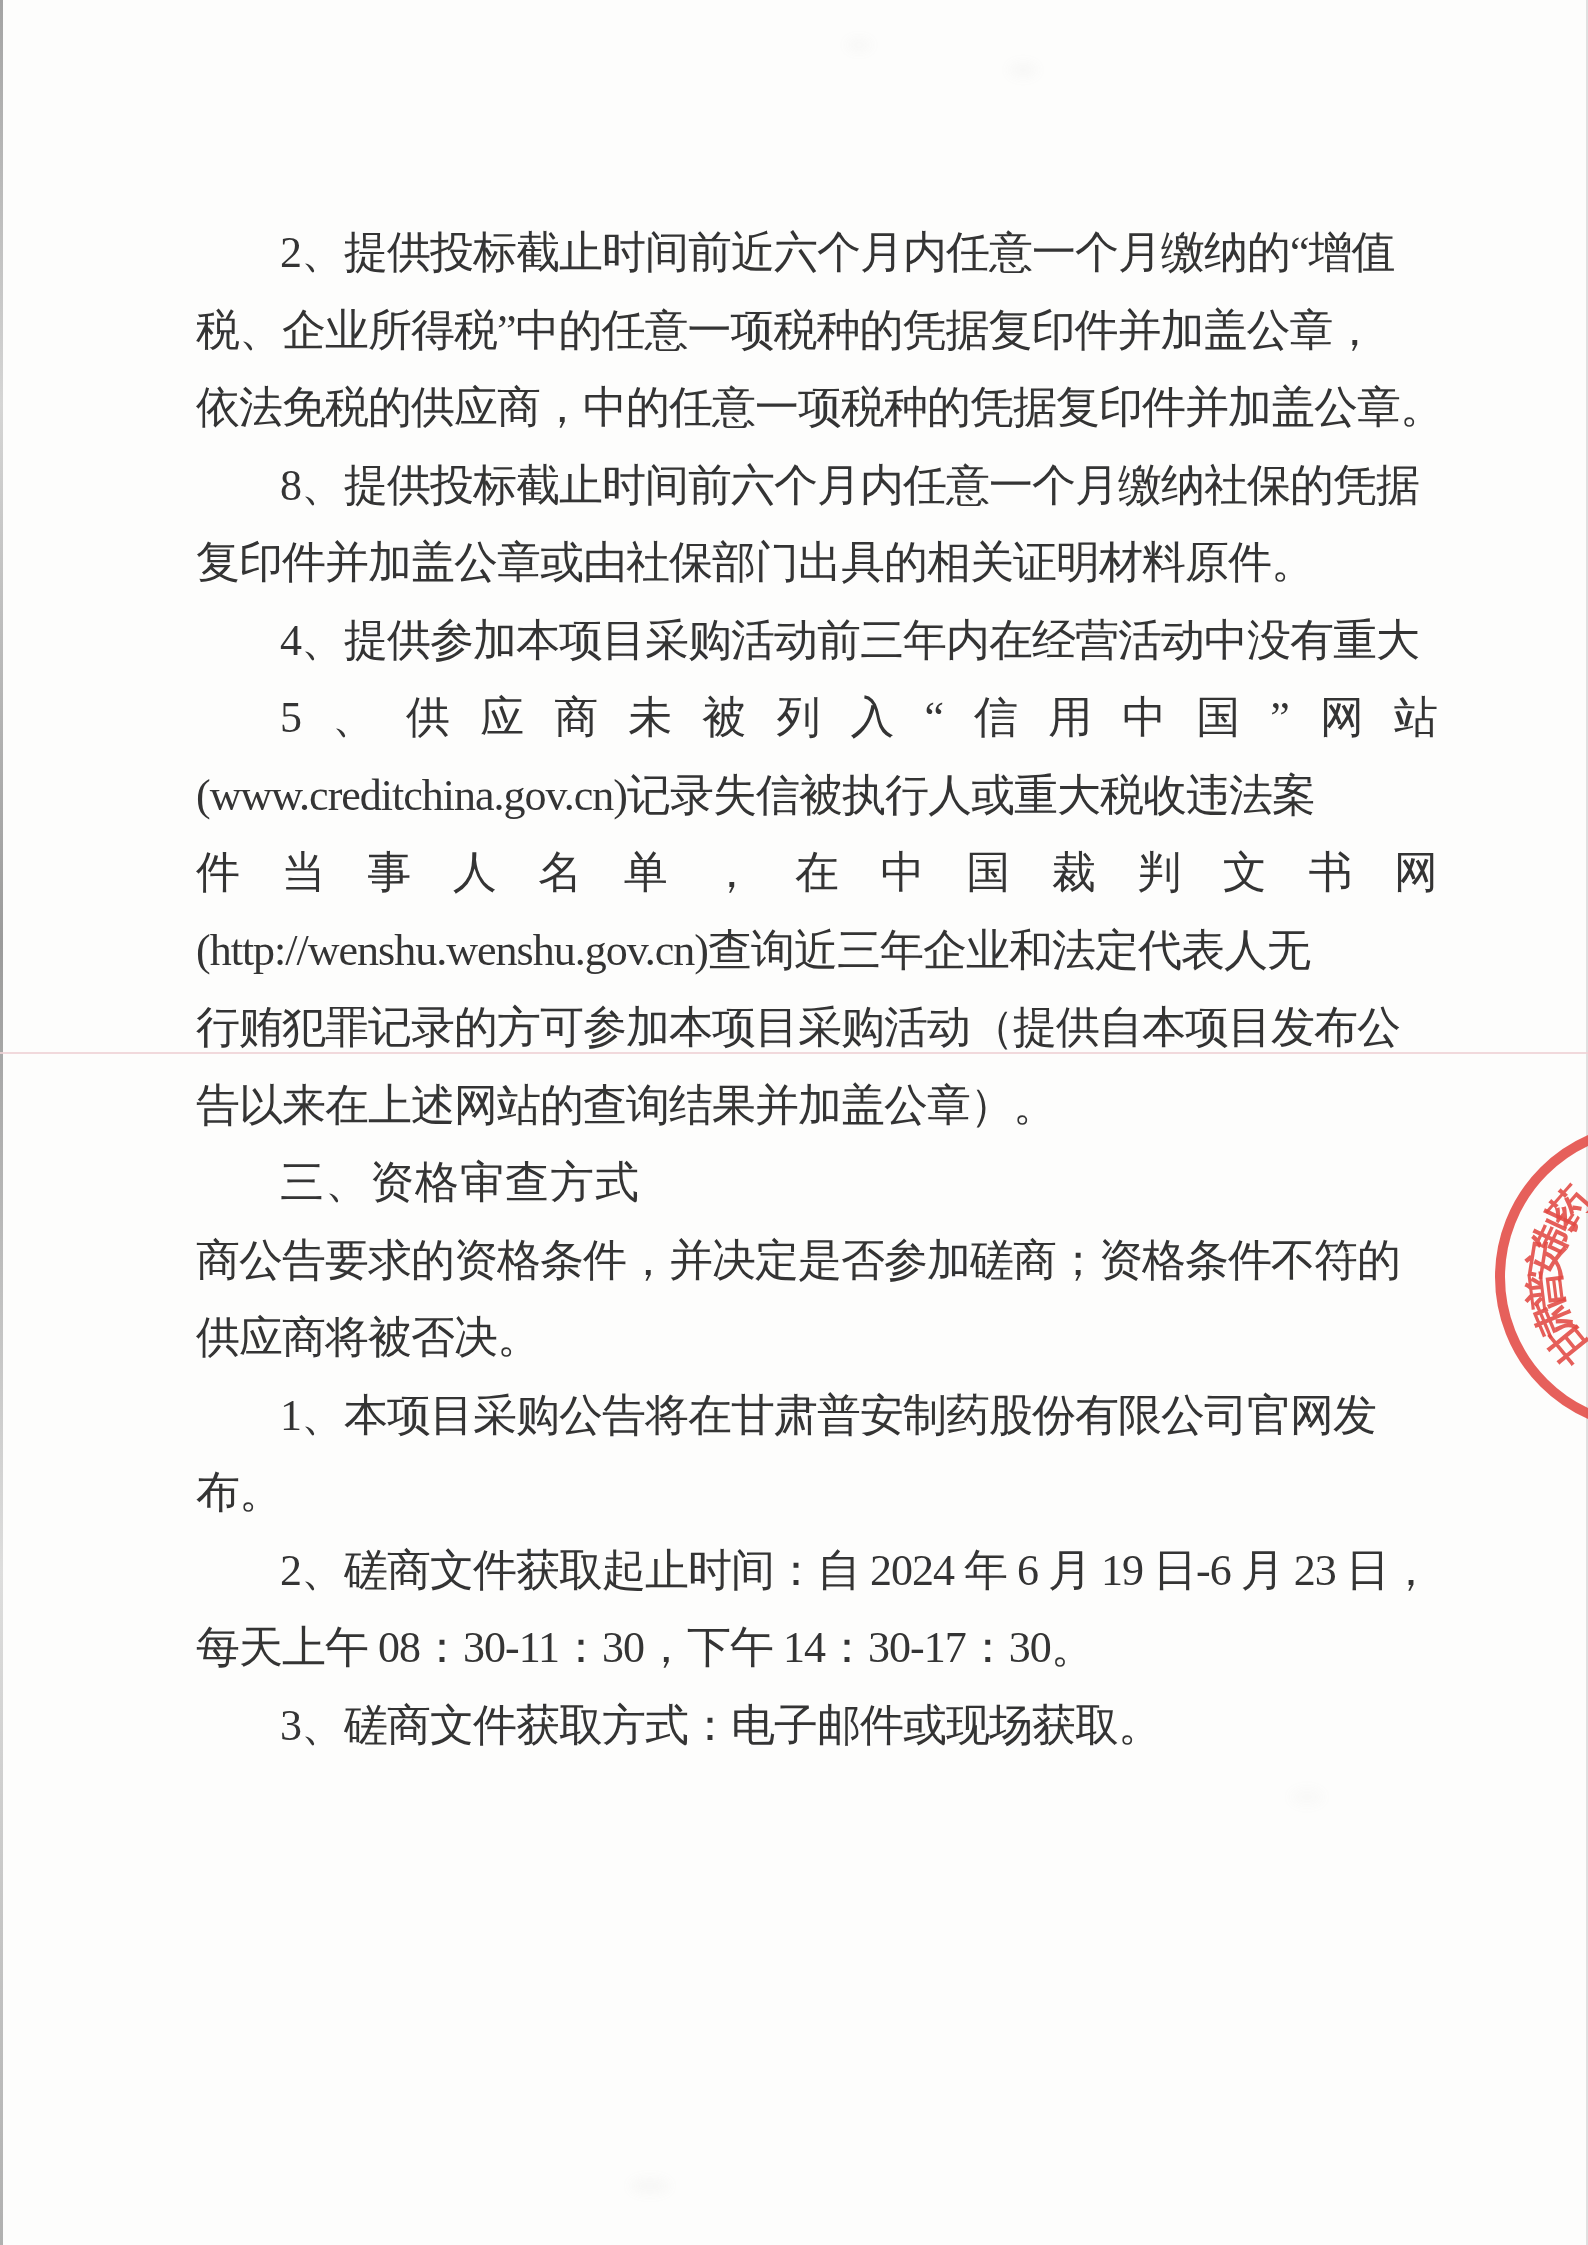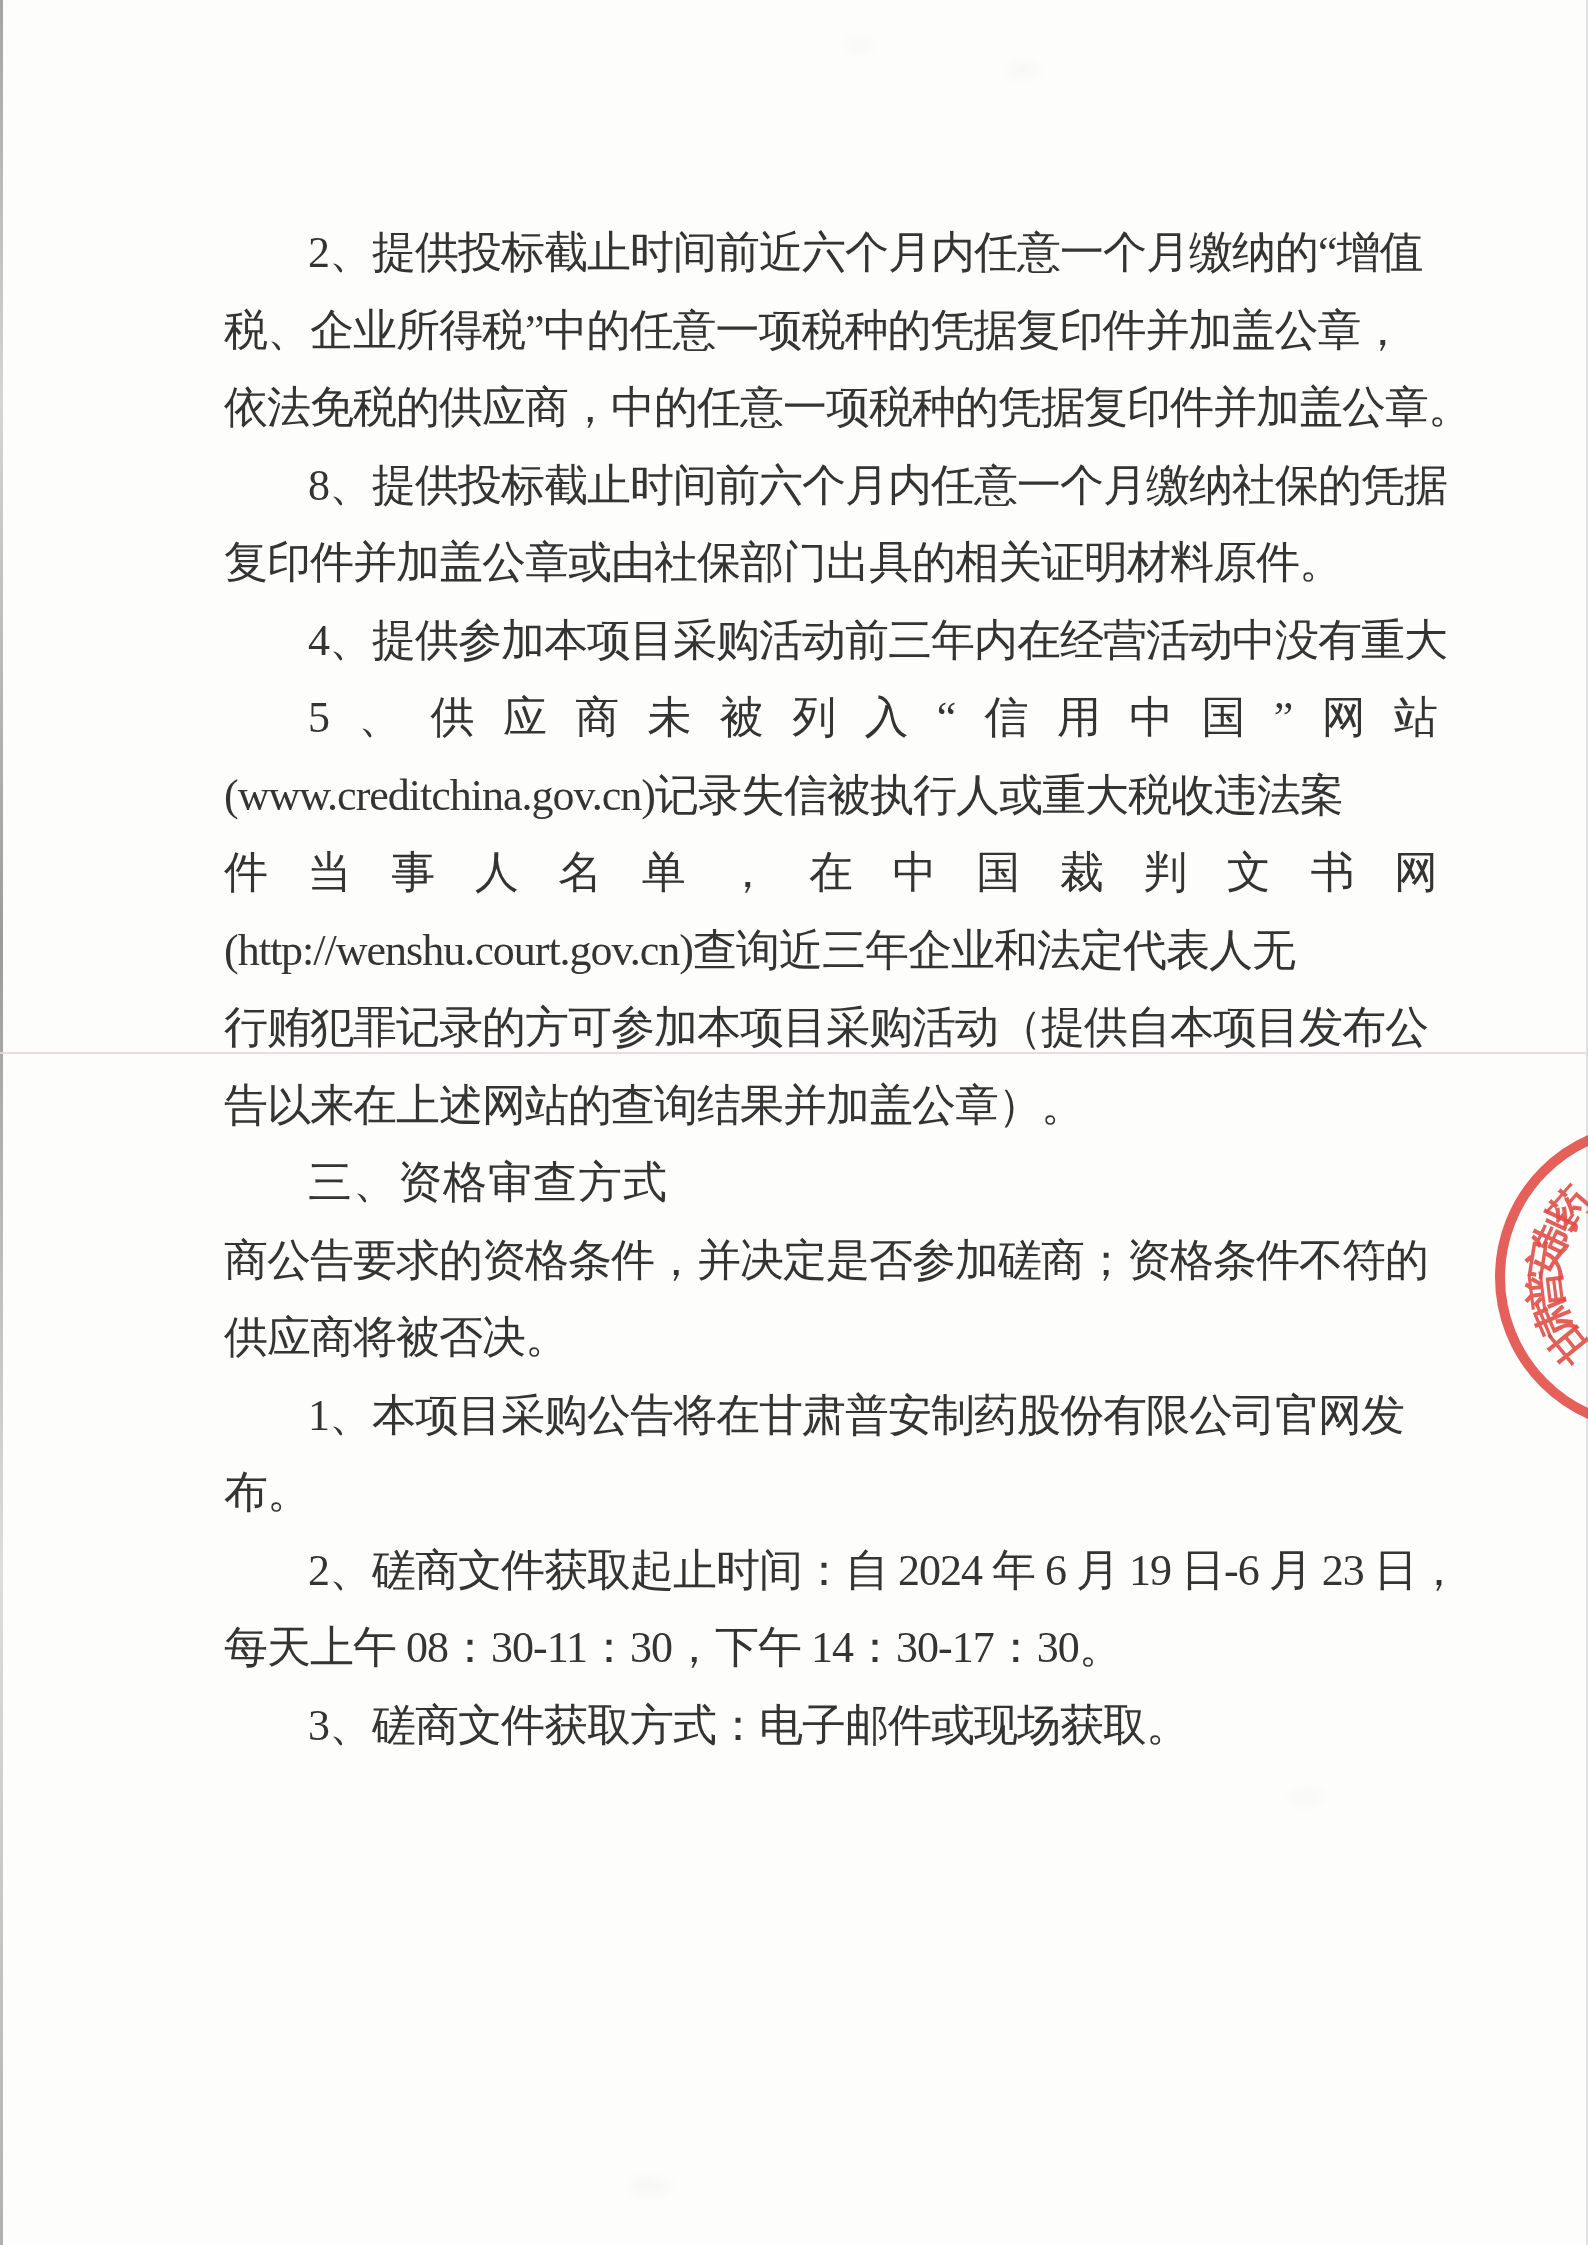--- a/index.html
+++ b/index.html
@@ -45,21 +45,20 @@
     position:absolute;
     left:196px;top:214px;width:1244px;
     color:var(--text);
     font-size:44px;
     line-height:77.5px;
     letter-spacing:-1px;
   }
   .ln{
     white-space:nowrap;
     text-align:justify;
-    margin-left:28px;
   }
   .ln.indent{text-indent:84px;}
   .ln.bold{font-weight:400;letter-spacing:1px;}
   .ln.spread{
     white-space:normal;
     text-align:justify;
     text-align-last:justify;
     letter-spacing:2px;
   }
 
@@ -100,21 +99,21 @@
   <div class="doc">
     <div class="ln indent">2、提供投标截止时间前近六个月内任意一个月缴纳的“增值</div>
     <div class="ln">税、企业所得税”中的任意一项税种的凭据复印件并加盖公章，</div>
     <div class="ln">依法免税的供应商，中的任意一项税种的凭据复印件并加盖公章。</div>
     <div class="ln indent">8、提供投标截止时间前六个月内任意一个月缴纳社保的凭据</div>
     <div class="ln">复印件并加盖公章或由社保部门出具的相关证明材料原件。</div>
     <div class="ln indent">4、提供参加本项目采购活动前三年内在经营活动中没有重大</div>
     <div class="ln indent spread">5、供应商未被列入“信用中国”网站</div>
     <div class="ln">(www.creditchina.gov.cn)记录失信被执行人或重大税收违法案</div>
     <div class="ln spread">件当事人名单，在中国裁判文书网</div>
-    <div class="ln">(http://wenshu.court.gov.cn)查询近三年企业和法定代表人无</div>
+    <div class="ln">(http://wenshu.wenshu.gov.cn)查询近三年企业和法定代表人无</div>
     <div class="ln">行贿犯罪记录的方可参加本项目采购活动（提供自本项目发布公</div>
     <div class="ln">告以来在上述网站的查询结果并加盖公章）。</div>
     <div class="ln indent bold">三、资格审查方式</div>
     <div class="ln">商公告要求的资格条件，并决定是否参加磋商；资格条件不符的</div>
     <div class="ln">供应商将被否决。</div>
     <div class="ln indent">1、本项目采购公告将在甘肃普安制药股份有限公司官网发</div>
     <div class="ln">布。</div>
     <div class="ln indent">2、磋商文件获取起止时间：自 2024 年 6 月 19 日-6 月 23 日，</div>
     <div class="ln">每天上午 08：30-11：30，下午 14：30-17：30。</div>
     <div class="ln indent">3、磋商文件获取方式：电子邮件或现场获取。</div>

